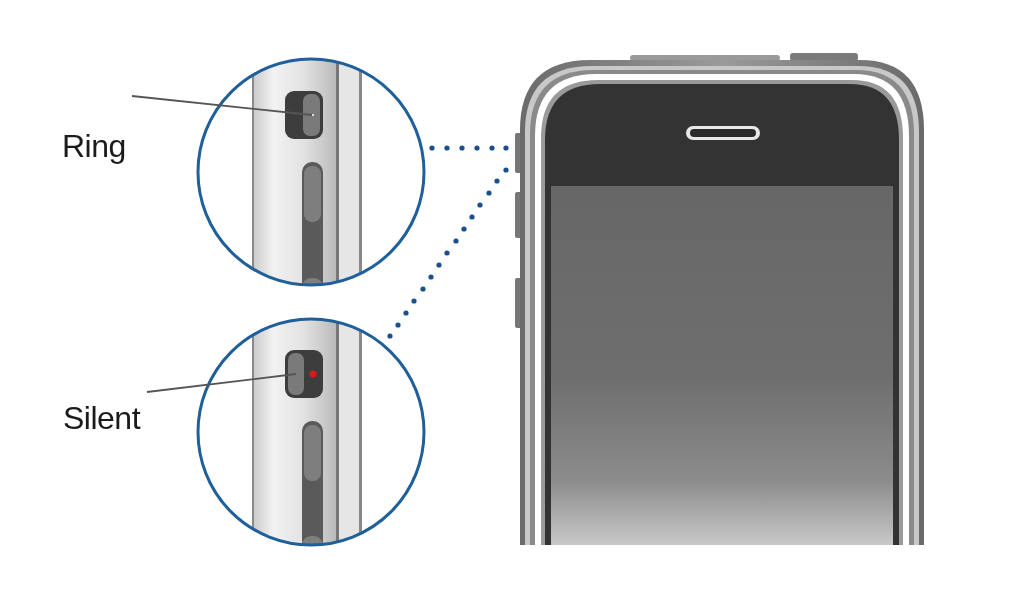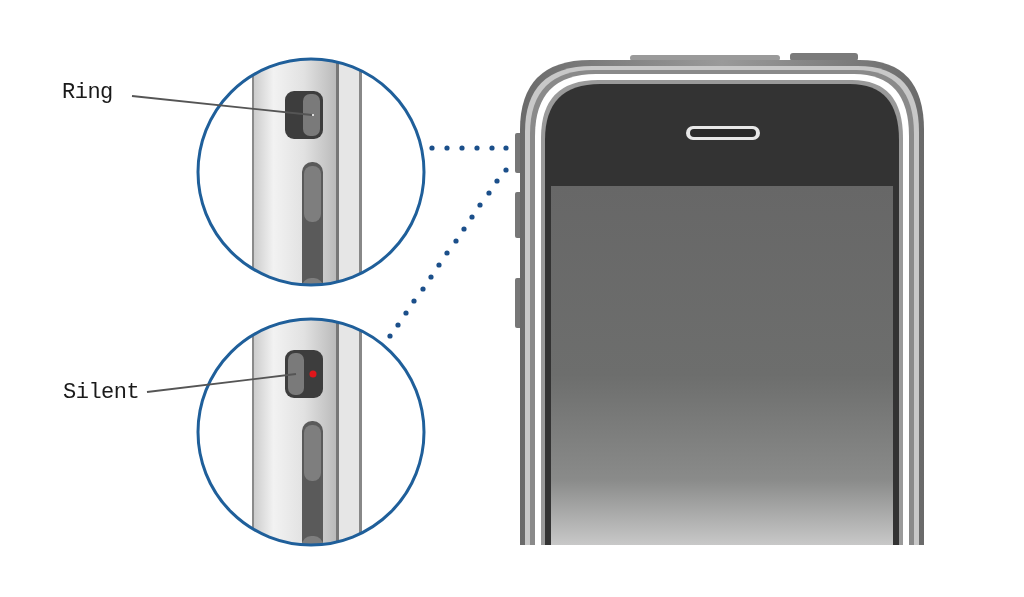--- a/index.html
+++ b/index.html
@@ -1,18 +1,18 @@
 <!DOCTYPE html>
 <html><head>
 <meta charset="utf-8">
 <style>
   html, body { margin:0; padding:0; background:#ffffff; }
   body { width:1024px; height:597px; position:relative; overflow:hidden; font-family:"Liberation Sans", sans-serif; }
   svg { position:absolute; left:0; top:0; }
-  .label { position:absolute; font-family:Liberation Mono, monospace; font-size:22px; color:#1a1a1a; letter-spacing:-0.5px; }
+  .label { position:absolute; font-family:Liberation Sans, sans-serif; font-size:32px; color:#1a1a1a; letter-spacing:-0.5px;margin-top:48px; }
 </style>
 </head>
 <body>
 
 <svg width="1024" height="597" viewBox="0 0 1024 597" xmlns="http://www.w3.org/2000/svg">
   <defs>
     <linearGradient id="railGrad" x1="0" x2="1" y1="0" y2="0">
       <stop offset="0" stop-color="#c9c9c9"></stop>
       <stop offset="0.25" stop-color="#f2f2f2"></stop>
       <stop offset="0.6" stop-color="#e2e2e2"></stop>
@@ -132,13 +132,13 @@
   </g>
 
   <g>
     <line x1="132" y1="96" x2="312" y2="115" stroke="#555" stroke-width="1.8"></line>
     <line x1="312" y1="115" x2="314" y2="115" stroke="#fff" stroke-width="1.5"></line>
     <line x1="147" y1="392" x2="296" y2="374" stroke="#555" stroke-width="1.8"></line>
   </g>
 </svg>
 
 <div class="label" style="left:62px; top:80px;">Ring</div>
-<div class="label" style="left:63px; top:380px;">Silent</div>
+<div class="label" style="left:63px; top:352px;">Silent</div>
 
 </body></html>

